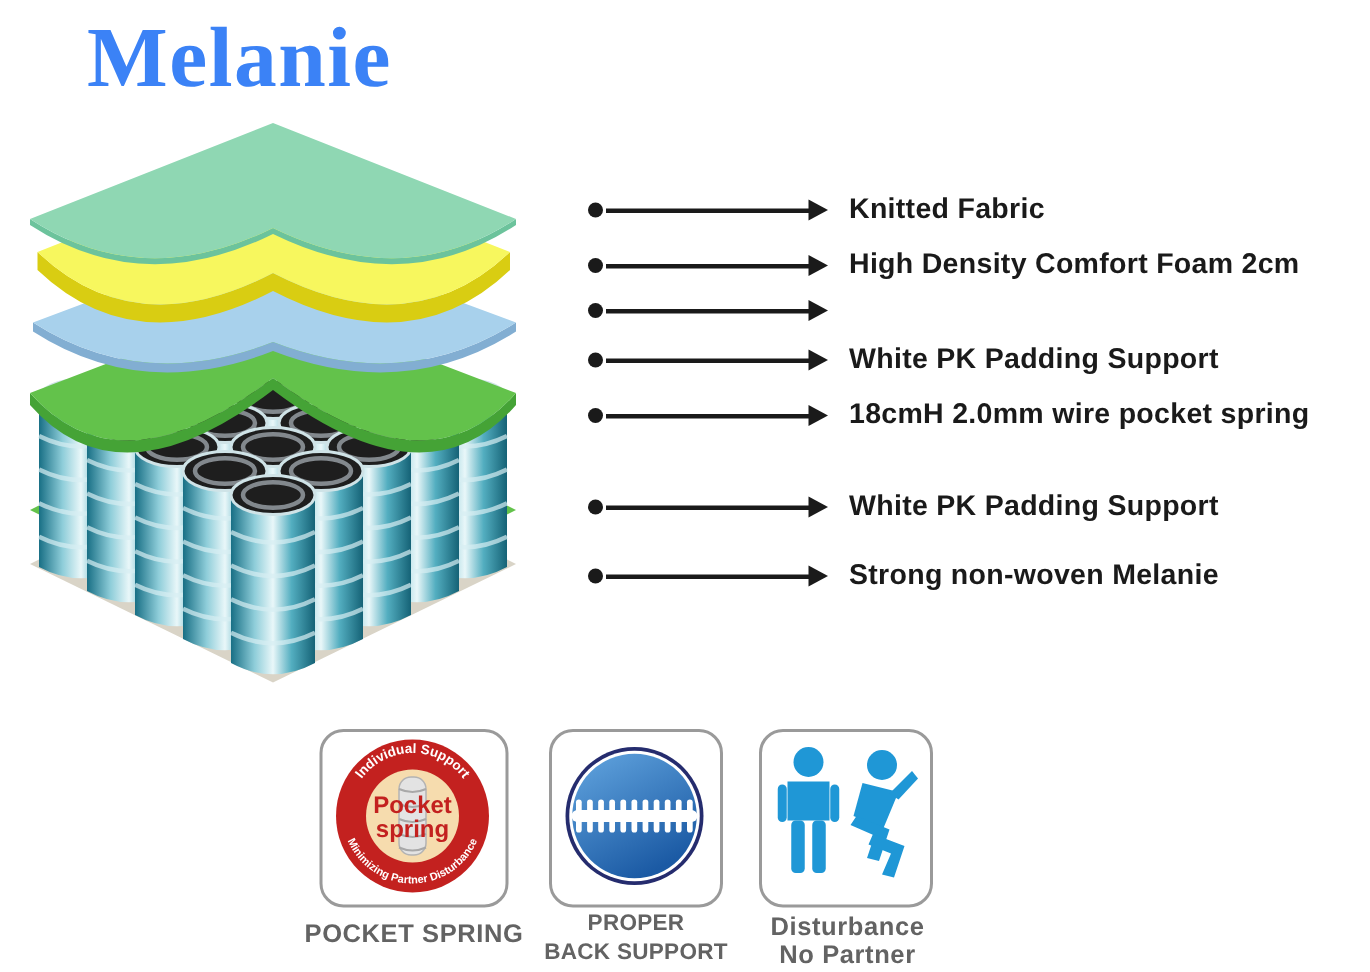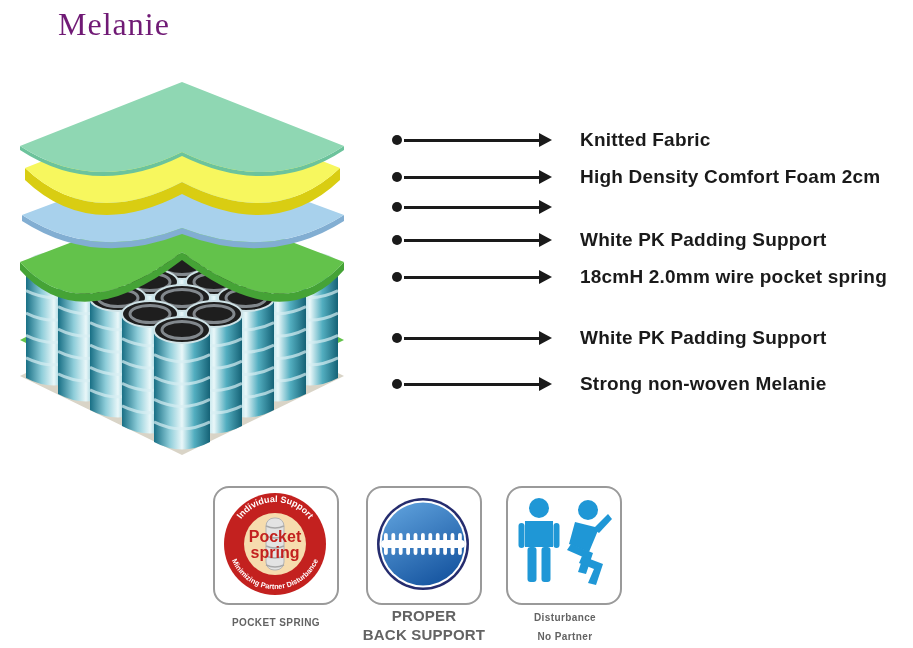--- a/index.html
+++ b/index.html
@@ -3,56 +3,56 @@
 <meta charset="utf-8">
 <style>
   html,body{margin:0;padding:0;}
   body{
     width:913px;height:648px;position:relative;background:#ffffff;
     font-family:"Liberation Sans",sans-serif;overflow:hidden;
   }
   
   .title{
     position:absolute;left:58px;top:6px;
-    font-family:"Liberation Serif",serif;font-weight:normal;
-    font-size:32px;color:#701a75;letter-spacing:1px;
+    font-family:"Liberation Serif",serif;font-weight:bold;
+    font-size:57px;color:#3b82f6;letter-spacing:1px;
   }
   
   .diagram-svg{position:absolute;left:0;top:0;pointer-events:none;}
   .mint{fill:var(--mint);} .mint-edge{fill:var(--mint_edge);}
   .yellow{fill:var(--yellow);} .yellow-edge{fill:var(--yellow_edge);}
   .blue{fill:var(--blue);} .blue-edge{fill:var(--blue_edge);}
   .green{fill:var(--green);} .green-edge{fill:var(--green_edge);}
   .beige{fill:var(--beige);}
   
   .lrow{
     position:absolute;left:392px;height:28px;display:flex;align-items:center;
   }
   .dot{width:10px;height:10px;border-radius:50%;background:var(--ink);flex:none;}
   .aline{width:136px;height:3px;background:var(--ink);margin-left:2px;flex:none;}
   .ahead{
     width:0;height:0;flex:none;margin-left:-1px;
     border-left:13px solid var(--ink);
     border-top:7px solid transparent;border-bottom:7px solid transparent;
   }
   .ltext{
-    margin-left:28px;font-weight:bold;font-size:19px;color:var(--ink);
+    margin-left:14px;font-weight:bold;font-size:19px;color:var(--ink);
     white-space:nowrap;letter-spacing:0.2px;
   }
   
   .badge{
     position:absolute;background:#fff;border:2.5px solid #9a9a9a;
     border-radius:16px;box-sizing:border-box;
   }
   .badge svg{display:block;}
   .caption{
     position:absolute;width:170px;text-align:center;
     font-weight:bold;color:var(--caption);line-height:19px;
   }
-  .cap1{font-size:10px;letter-spacing:0.4px;}
+  .cap1{font-size:17px;letter-spacing:0.4px;}
   .cap2{font-size:15px;letter-spacing:0.2px;}
   .ring-text{font-family:"Liberation Sans",sans-serif;font-weight:bold;fill:#ffffff;}
   .center-text{font-family:"Liberation Sans",sans-serif;font-weight:bold;fill:var(--badge_red);}
 </style>
 </head>
 <body style="--ink: #1a1a1a; --mint: #8fd7b3; --mint_edge: #6cc39c; --yellow: #f7f75e; --yellow_edge: #d9cd12; --blue: #a8d1ec; --blue_edge: #82aed2; --green: #63c24b; --green_edge: #45a336; --beige: #d9d4c7; --spring_teal_dark: #156276; --spring_teal_light: #e9f7f9; --badge_red: #c3211f; --badge_cream: #f6dcae; --badge_blue_dark: #1b5aa4; --badge_blue_light: #63a6e0; --badge_navy_rim: #252c6e; --person_blue: #1f97d6; --caption: #636363;">
 
 <div class="title">Melanie</div>
 
 <svg class="diagram-svg" width="913" height="648" viewBox="0 0 913 648">

